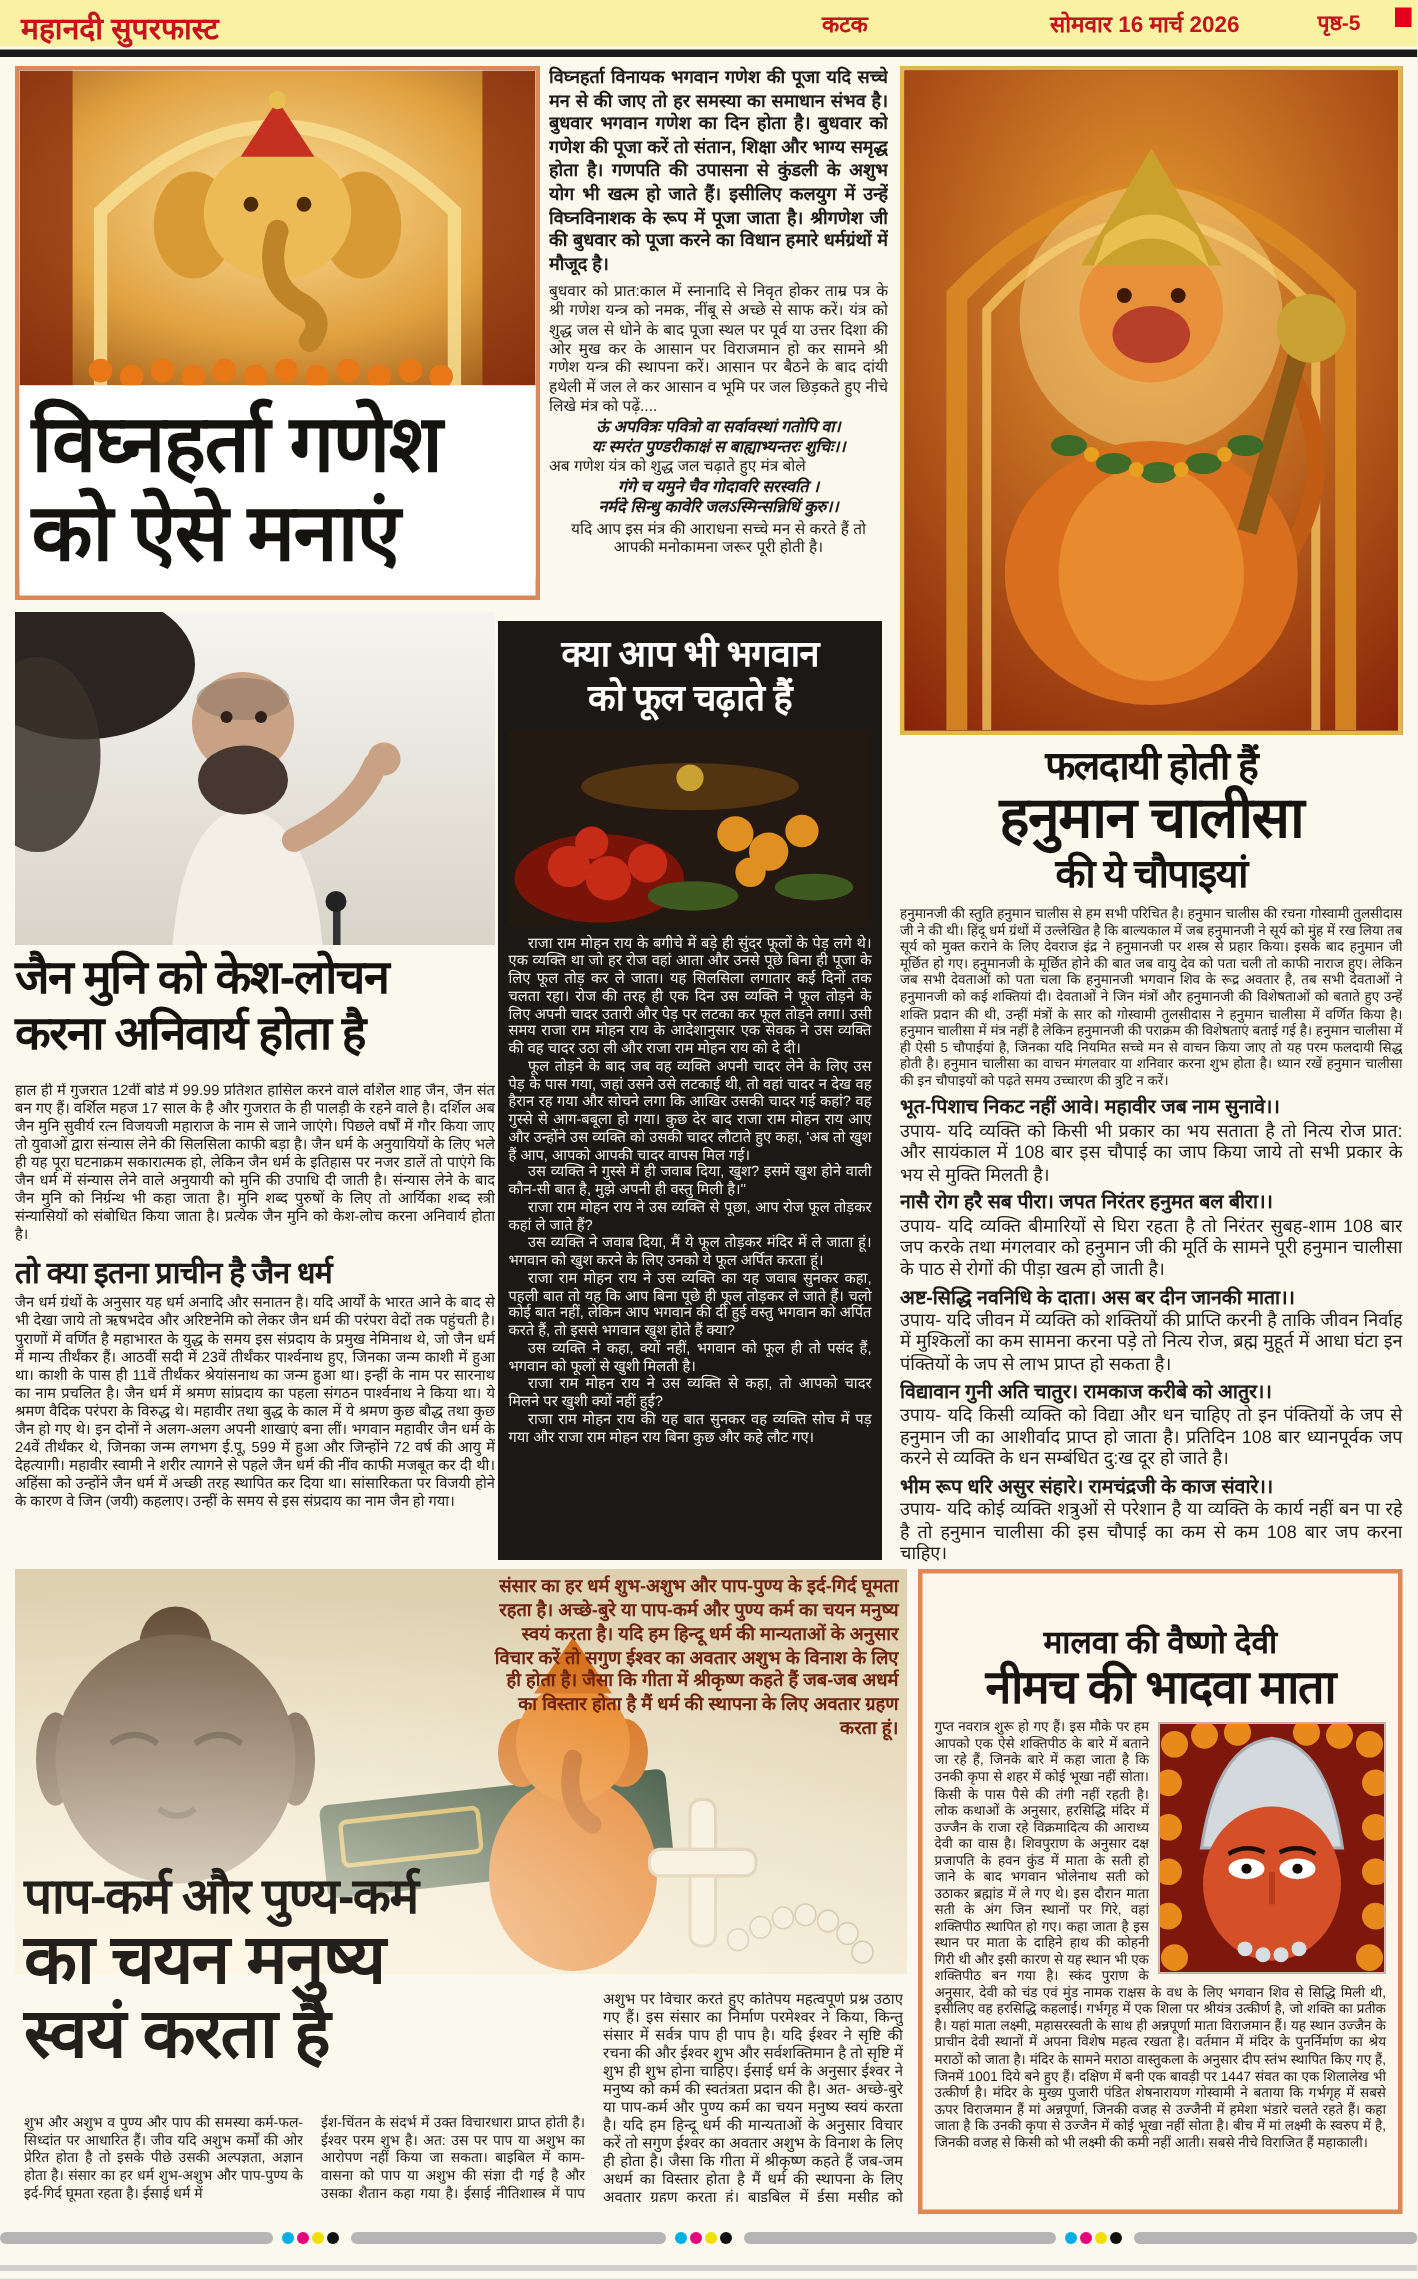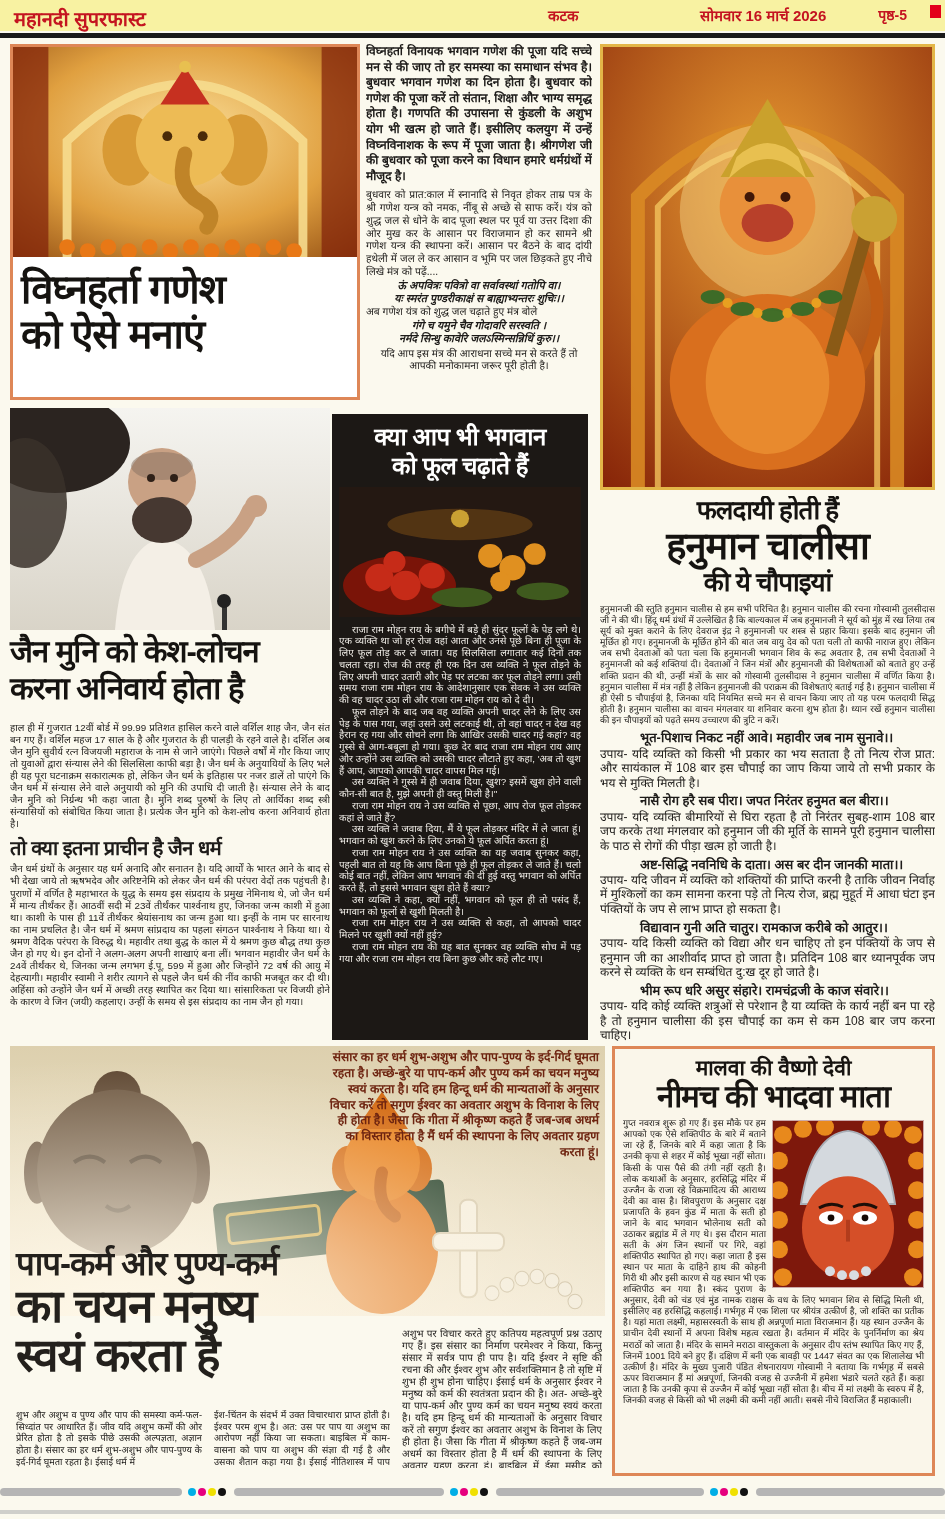--- a/index.html
+++ b/index.html
@@ -19,41 +19,41 @@
   .m-edition { left:548px; font-size:15px; }
   .m-date    { left:700px; font-size:15px; }
   .m-page    { right:38px; font-size:14px; }
   .m-redmark { position:absolute; right:4px; top:10px; width:11px; height:13px; background:#e3001b; }
   .top-rule  { position:absolute; left:0; top:33px; width:945px; height:5px; background:#1a1a1a; }
 
   
   .ganesh-box { left:10px; top:44px; width:350px; height:356px; border:3px solid #de8757; background:#fff; }
   .ganesh-photo { width:344px; height:210px; overflow:hidden; }
   .ganesh-headline { padding:10px 4px 0 8px; background:#fff; }
-  .ganesh-headline span { display:block; font-size:40px; line-height:1.12; font-weight:900; color:#151310; letter-spacing:-1px; }
+  .ganesh-headline span { display:block; font-size:53px; line-height:1.12; font-weight:900; color:#151310; letter-spacing:-1px; }
 
   .ganesh-text { left:366px; top:44px; width:226px; height:360px; overflow:hidden; }
   .ganesh-text .lead { font-size:12px; font-weight:bold; line-height:1.3; text-align:justify; }
   .ganesh-text .gbody { font-size:10.3px; line-height:1.24; text-align:justify; margin-top:5px; }
   .ganesh-text .mantra { font-size:10.8px; font-weight:bold; font-style:italic; text-align:center; line-height:1.25; }
   .ganesh-text .mnote  { font-size:10.3px; line-height:1.25; }
   .ganesh-text .gclose { font-size:10.3px; text-align:center; line-height:1.25; margin-top:2px; }
 
   
   .hanuman-box { left:600px; top:44px; width:335px; height:446px; border:3px solid #e3b648; background:#7a1f0c; overflow:hidden; }
 
   
   .hanuman-col { left:600px; top:496px; width:335px; height:546px; overflow:hidden; }
   .han-head { text-align:center; color:#151310; margin-bottom:6px; }
   .han-head span { display:block; font-weight:900; letter-spacing:-1px; }
   .han-h1 { font-size:26px; line-height:1.15; }
   .han-h2 { font-size:38px; line-height:1.1; }
   .han-h3 { font-size:26px; line-height:1.15; }
   .han-intro { font-size:9px; line-height:1.24; text-align:justify; margin-bottom:4px; }
-  .chaupai-verse { font-size:13px; font-weight:900; line-height:1.25; margin-top:3px;margin-left:40px; }
+  .chaupai-verse { font-size:13px; font-weight:900; line-height:1.25; margin-top:3px; }
   .chaupai-remedy { font-size:12px; line-height:1.22; text-align:justify; }
 
   
   .jain-photo { left:10px; top:408px; width:320px; height:222px; overflow:hidden; }
   .jain-headline { left:10px; top:634px; width:320px; }
   .jain-headline span { display:block; font-size:31px; font-weight:900; line-height:1.18; letter-spacing:-1px; color:#151310; }
   .jain-body { left:10px; top:722px; width:320px; height:320px; overflow:hidden; }
   .jain-body p { font-size:9.8px; line-height:1.23; text-align:justify; }
   .jain-sub { font-size:20px; font-weight:900; margin:4px 0 2px 0; letter-spacing:-0.5px; }
 
@@ -74,21 +74,21 @@
   .k-h1 { font-size:33px; line-height:1.1; }
   .k-h2 { font-size:46px; line-height:1.05; }
   .k-h3 { font-size:46px; line-height:1.05; }
   .kcol { position:absolute; font-size:9.3px; line-height:1.26; text-align:justify; overflow:hidden; }
   .kcol1 { left:6px;   top:364px; width:186px; height:58px; }
   .kcol2 { left:204px; top:364px; width:176px; height:60px; }
   .kcol3 { left:392px; top:282px; width:200px; height:140px; font-size:10px; line-height:1.2; }
 
   
   .bhadwa-box { left:612px; top:1046px; width:323px; height:430px; border:3px solid #de8757; background:#faf6ea; padding:6px 8px; overflow:hidden; }
-  .bh-head { text-align:center; color:#171411; margin-bottom:4px; }
+  .bh-head { text-align:center; color:#171411; margin-bottom:4px;margin-top:28px; }
   .bh-h1 { display:block; font-size:21px; font-weight:900; line-height:1.2; }
   .bh-h2 { display:block; font-size:31px; font-weight:700; line-height:1.1; letter-spacing:-1px; }
   .bhadwa-body { font-size:9px; line-height:1.23; text-align:justify; }
   .bhadwa-photo { float:right; width:152px; height:168px; margin:2px 0 3px 6px; overflow:hidden; border:1px solid #caa; }
 
   
   .reg-strip { position:absolute; left:0; top:1487px; width:945px; height:10px; }
   .reg-bar { position:absolute; top:1px; height:8px; background:#b5b5b5; border-radius:4px; }
   .reg-dots { position:absolute; top:0; height:10px; display:flex; gap:2px; align-items:center; }
   .dot { width:8px; height:8px; border-radius:50%; }

